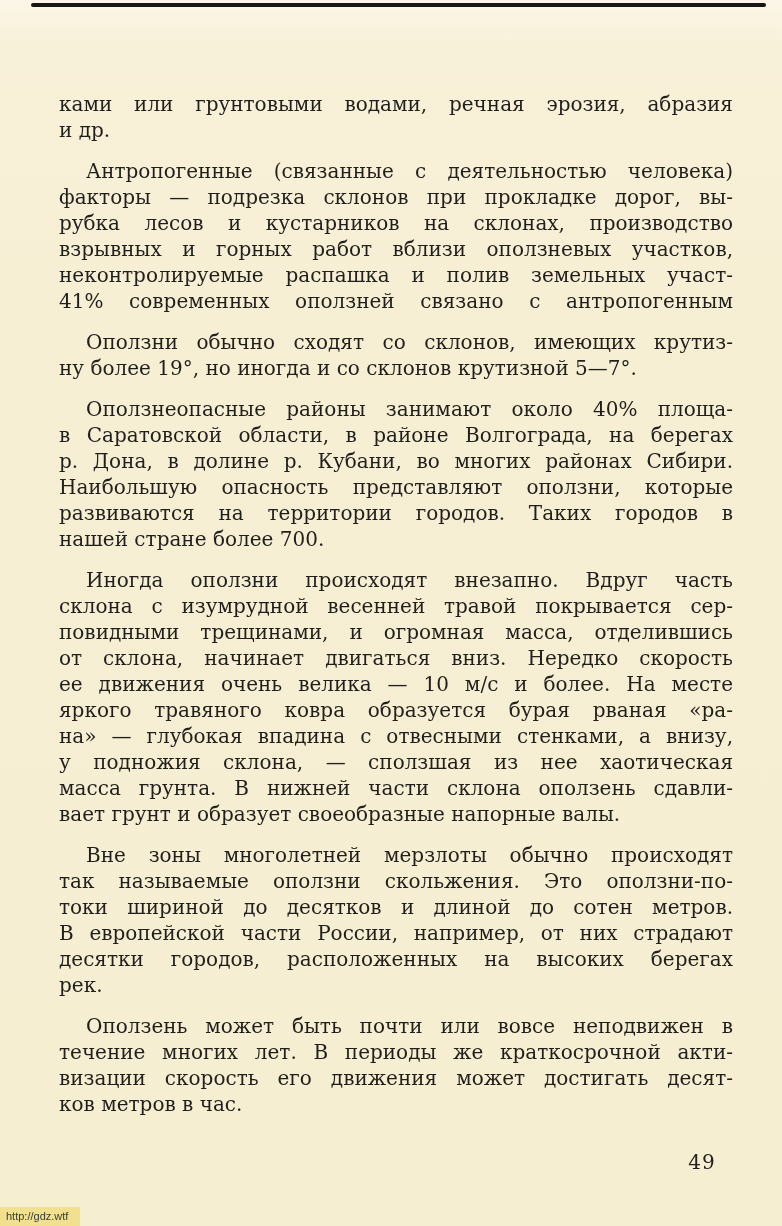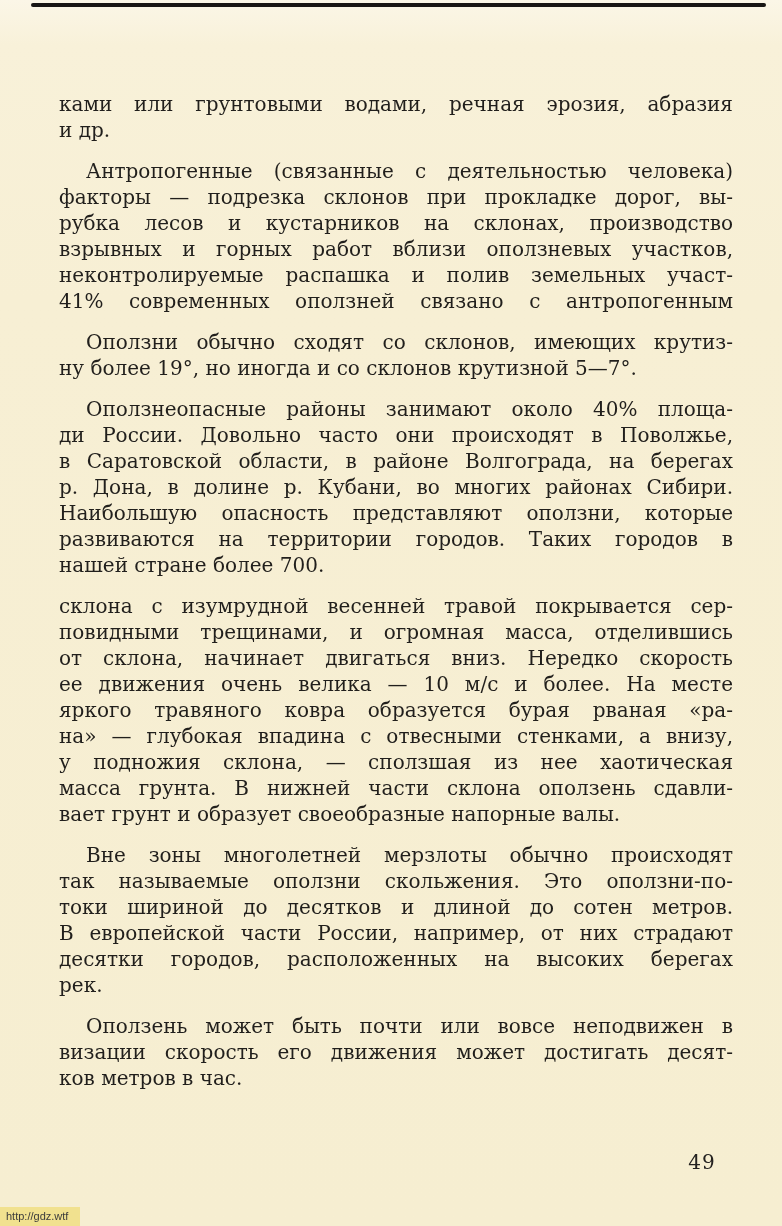--- a/index.html
+++ b/index.html
@@ -89,48 +89,49 @@
       <div class="line">взрывных и горных работ вблизи оползневых участков,</div>
       <div class="line">неконтролируемые распашка и полив земельных участ-</div>
       <div class="line">41% современных оползней связано с антропогенным</div>
     </div>
     <div class="para">
       <div class="line indent">Оползни обычно сходят со склонов, имеющих крутиз-</div>
       <div class="line last">ну более 19°, но иногда и со склонов крутизной 5—7°.</div>
     </div>
     <div class="para">
       <div class="line indent">Оползнеопасные районы занимают около 40% площа-</div>
-      <div class="line">ди России. Довольно часто они происходят в Поволжье,</div>
       <div class="line">в Саратовской области, в районе Волгограда, на берегах</div>
       <div class="line">р. Дона, в долине р. Кубани, во многих районах Сибири.</div>
       <div class="line">Наибольшую опасность представляют оползни, которые</div>
       <div class="line">развиваются на территории городов. Таких городов в</div>
       <div class="line last">нашей стране более 700.</div>
     </div>
     <div class="para">
+      <div class="line indent">Иногда оползни происходят внезапно. Вдруг часть</div>
       <div class="line">склона с изумрудной весенней травой покрывается сер-</div>
       <div class="line">повидными трещинами, и огромная масса, отделившись</div>
       <div class="line">от склона, начинает двигаться вниз. Нередко скорость</div>
       <div class="line">ее движения очень велика — 10 м/с и более. На месте</div>
       <div class="line">яркого травяного ковра образуется бурая рваная «ра-</div>
       <div class="line">на» — глубокая впадина с отвесными стенками, а внизу,</div>
       <div class="line">у подножия склона, — сползшая из нее хаотическая</div>
       <div class="line">масса грунта. В нижней части склона оползень сдавли-</div>
       <div class="line last">вает грунт и образует своеобразные напорные валы.</div>
     </div>
     <div class="para">
       <div class="line indent">Вне зоны многолетней мерзлоты обычно происходят</div>
       <div class="line">так называемые оползни скольжения. Это оползни-по-</div>
       <div class="line">токи шириной до десятков и длиной до сотен метров.</div>
       <div class="line">В европейской части России, например, от них страдают</div>
       <div class="line">десятки городов, расположенных на высоких берегах</div>
       <div class="line last">рек.</div>
     </div>
     <div class="para">
       <div class="line indent">Оползень может быть почти или вовсе неподвижен в</div>
+      <div class="line">течение многих лет. В периоды же краткосрочной акти-</div>
       <div class="line">визации скорость его движения может достигать десят-</div>
       <div class="line last">ков метров в час.</div>
     </div>
   </div>
 
 <div class="page-number">49</div>
 
 <div class="watermark">http://gdz.wtf</div>
 
 </body></html>

